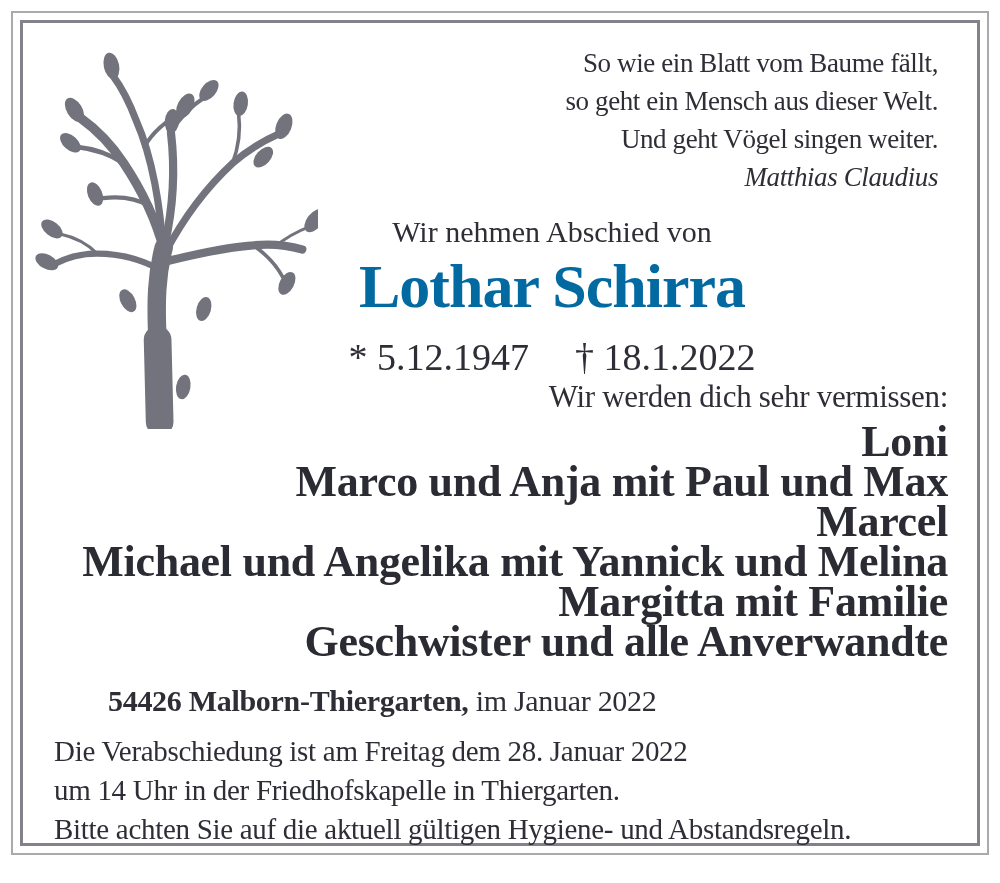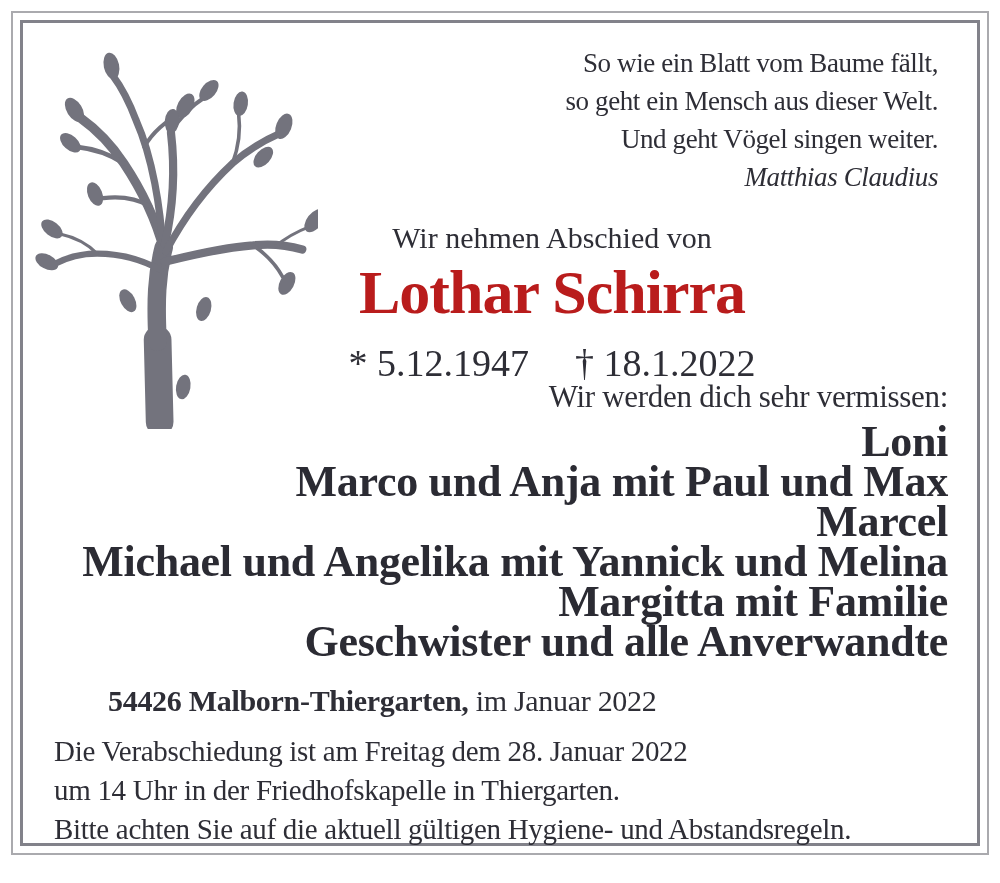--- a/index.html
+++ b/index.html
@@ -3,23 +3,23 @@
 <meta charset="utf-8">
 <style>
   html,body{margin:0;padding:0;background:#ffffff;}
   body{font-family:"Liberation Serif","DejaVu Serif",serif;color:#2e2e36;}
   .card{position:relative;width:1000px;height:866px;background:#ffffff;overflow:hidden;}
   .border-outer{position:absolute;inset:11px;border:2px solid #aaaaae;pointer-events:none;}
   .border-inner{position:absolute;inset:20px;border:3px solid #82828a;pointer-events:none;}
   .tree{position:absolute;left:28px;top:34px;width:290px;height:395px;}
   .poem{position:absolute;top:44px;right:62px;text-align:right;font-size:27px;line-height:38px;letter-spacing:-0.4px;}
   .poem .attr{font-style:italic;}
-  .center-block{position:absolute;top:220px;left:127px;width:850px;text-align:center;}
+  .center-block{position:absolute;top:214px;left:127px;width:850px;text-align:center;}
   .farewell{font-size:30px;line-height:36px;}
-  .deceased{font-size:62px;line-height:68px;font-weight:bold;letter-spacing:-1px;margin-top:2px;color:#b91c1c;}
+  .deceased{font-size:62px;line-height:68px;font-weight:bold;letter-spacing:-1px;margin-top:2px;color:#0369a1;}
   .dates{font-size:38px;font-weight:normal;margin-top:15px;}
   .dates .birth{margin-right:46px;}
   .names{position:absolute;top:378px;right:52px;text-align:right;font-family:Liberation Serif, serif;}
   .miss-line{font-size:31px;line-height:38px;letter-spacing:-0.3px;margin-bottom:6px;}
   .mourner{font-size:44px;line-height:40px;font-weight:bold;letter-spacing:-0.3px;color:#2b2b33;}
   .address{position:absolute;top:682px;left:64px;font-size:30px;line-height:38px;letter-spacing:-0.3px;margin-left:44px;}
   .address .place{font-weight:bold;}
   .details{position:absolute;top:732px;left:54px;font-size:29px;line-height:39px;letter-spacing:-0.3px;}
   .line{display:block;}
 </style>

